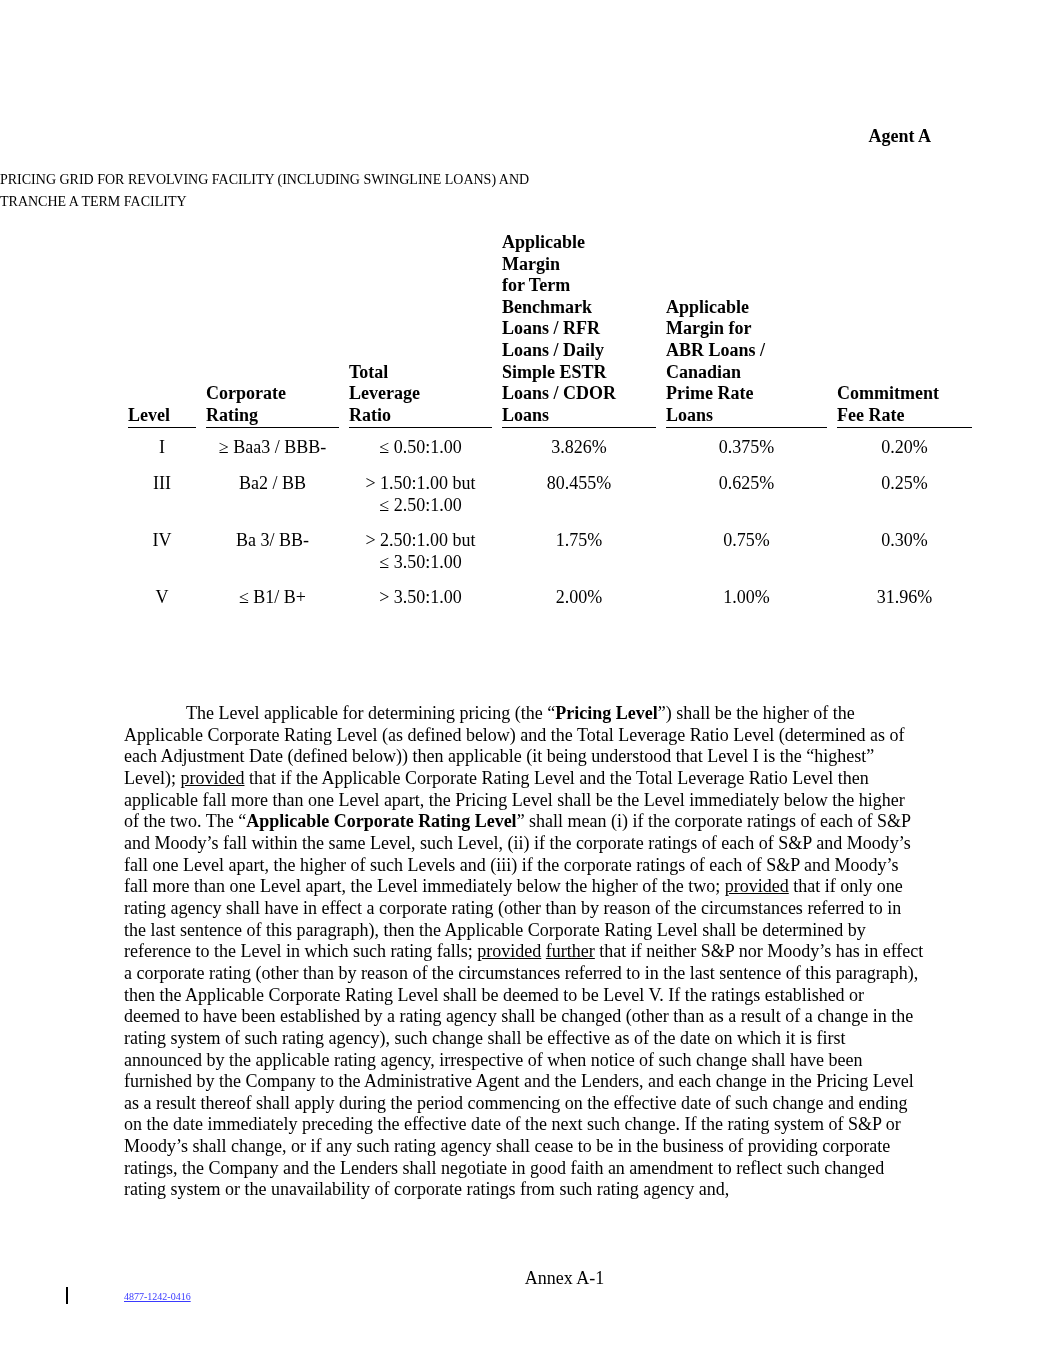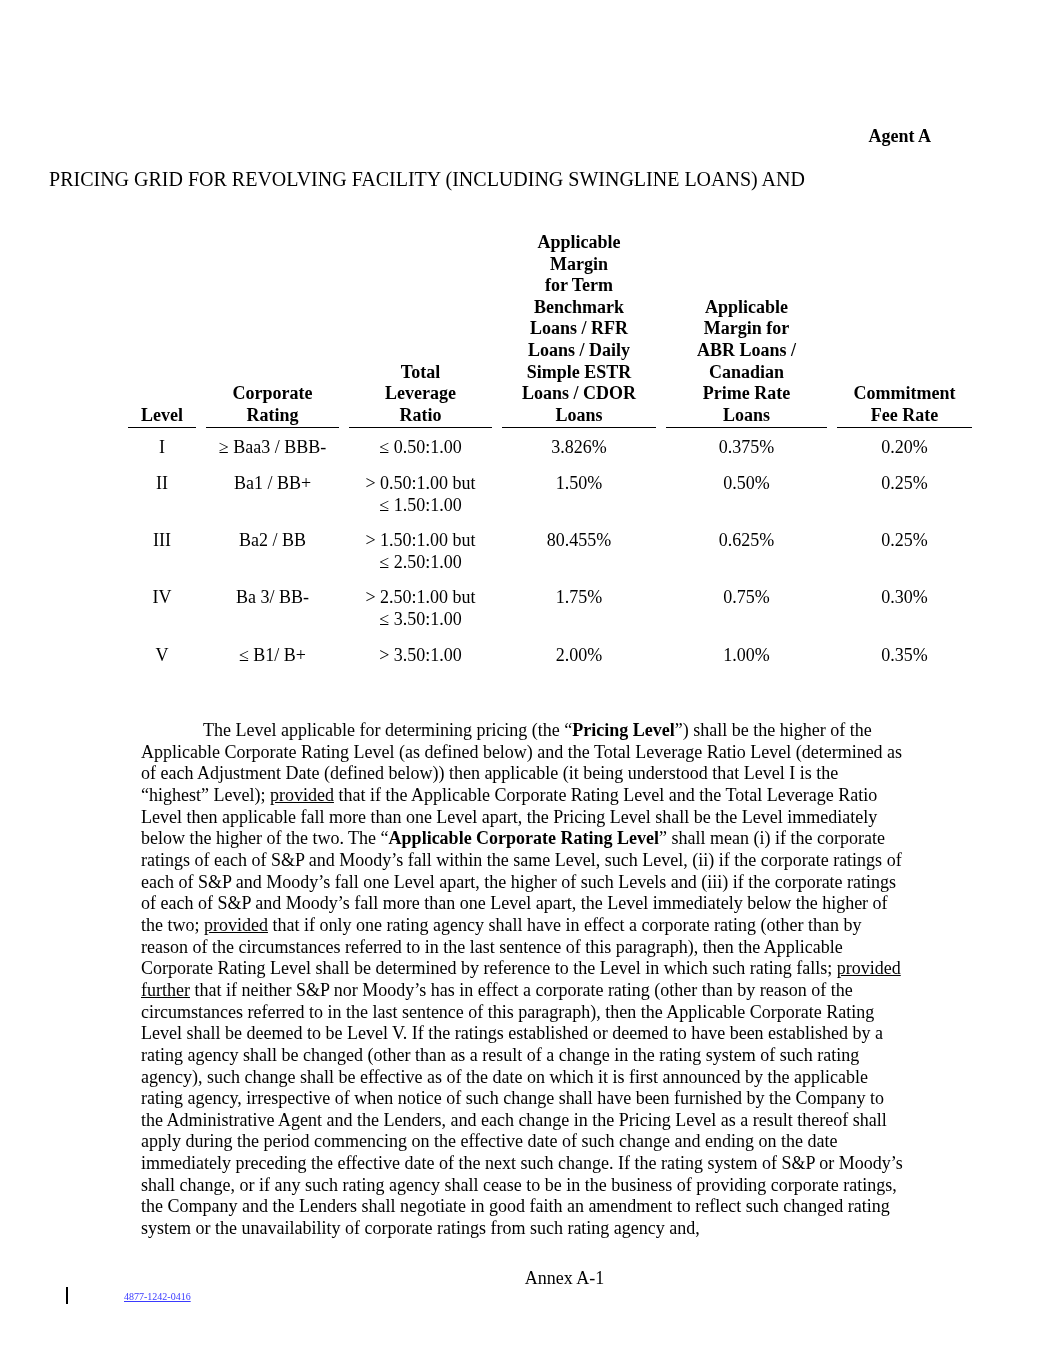--- a/index.html
+++ b/index.html
@@ -1,48 +1,49 @@
 <!DOCTYPE html>
 <html><head>
 <meta charset="utf-8">
 <style>
   html, body { margin: 0; padding: 0; background: #ffffff; }
   body { width: 1055px; height: 1365px; position: relative; overflow: hidden;
          font-family: "Liberation Serif", "DejaVu Serif", serif; color: #000; font-size: 18px; }
   .annex-label { position: absolute; top: 126px; right: 124px; font-weight: bold; font-size: 18px; }
-  .grid-title { position: absolute; top: 169px; left: 0; width: 854px; text-align: center; font-size: 20px; line-height: 21.5px; }
+  .grid-title { position: absolute; top: 169px; left: 0; width: 854px; text-align: left; font-size: 14px; line-height: 21.5px; }
   .grid-title div { width: 100%; }
   table.pricing { position: absolute; top: 232px; left: 128px; border-collapse: separate; border-spacing: 0; font-size: 18px; }
-  table.pricing th { font-weight: bold; vertical-align: bottom; text-align: center; line-height: 21.6px; padding: 0 0 0 0; }
+  table.pricing th { font-weight: bold; vertical-align: bottom; text-align: left; line-height: 21.6px; padding: 0 0 0 0; }
   table.pricing th .hdr { border-bottom: 1px solid #000; padding-bottom: 1px; display: block; }
   table.pricing td { text-align: center; vertical-align: top; line-height: 21.6px; padding: 0; }
   .c-level { width: 68px; }
   .c-rating { width: 133px; }
   .c-ratio { width: 143px; }
   .c-term { width: 154px; }
   .c-abr { width: 161px; }
   .c-fee { width: 135px; }
   .gap-l { padding-left: 10px !important; }
   tr.first td { padding-top: 9px; }
   tr.row td { padding-top: 14px; }
   .body-text { position: absolute; top: 703px; left: 124px; width: 800px; font-size: 18px; line-height: 21.65px; text-align: left; }
-  .body-text p { margin: 17px; text-indent: 62px; }
+  .body-text p { margin: 0; text-indent: 62px; }
   .u { text-decoration: underline; }
   .b { font-weight: bold; }
   .page-footer { position: absolute; top: 1268px; left: 0; width: 1055px; text-align: center; font-size: 18px; margin-left: 37px; }
   .doc-ref { position: absolute; top: 1291px; left: 124px; font-size: 10px; color: #3a3aff; text-decoration: underline; font-family: "Liberation Serif", serif; }
   .rev-bar { position: absolute; top: 1287px; left: 66px; width: 2px; height: 17px; background: #000; }
 </style>
 </head>
 <body>
 
 <div class="annex-label">Agent A</div>
 
 <div class="grid-title">
   <div>PRICING GRID FOR REVOLVING FACILITY (INCLUDING SWINGLINE LOANS) AND</div>
+  <div>TRANCHE A TERM FACILITY</div>
 </div>
 
 <table class="pricing">
   <thead>
     <tr id="hdr-row">
         <th class="c-level">
           <span class="hdr">
             <div>Level</div>
           </span>
         </th>
@@ -95,31 +96,20 @@
         <td class="c-level">I</td>
         <td class="c-rating gap-l">≥ Baa3 / BBB-</td>
         <td class="c-ratio gap-l">
           <div>≤ 0.50:1.00</div>
         </td>
         <td class="c-term gap-l">3.826%</td>
         <td class="c-abr gap-l">0.375%</td>
         <td class="c-fee gap-l">0.20%</td>
       </tr>
       <tr class="row">
-        <td class="c-level">II</td>
-        <td class="c-rating gap-l">Ba1 / BB+</td>
-        <td class="c-ratio gap-l">
-          <div>&gt; 0.50:1.00 but</div>
-          <div>≤ 1.50:1.00</div>
-        </td>
-        <td class="c-term gap-l">1.50%</td>
-        <td class="c-abr gap-l">0.50%</td>
-        <td class="c-fee gap-l">0.25%</td>
-      </tr>
-      <tr class="row">
         <td class="c-level">III</td>
         <td class="c-rating gap-l">Ba2 / BB</td>
         <td class="c-ratio gap-l">
           <div>&gt; 1.50:1.00 but</div>
           <div>≤ 2.50:1.00</div>
         </td>
         <td class="c-term gap-l">80.455%</td>
         <td class="c-abr gap-l">0.625%</td>
         <td class="c-fee gap-l">0.25%</td>
       </tr>
@@ -135,21 +125,21 @@
         <td class="c-fee gap-l">0.30%</td>
       </tr>
       <tr class="row">
         <td class="c-level">V</td>
         <td class="c-rating gap-l">≤ B1/ B+</td>
         <td class="c-ratio gap-l">
           <div>&gt; 3.50:1.00</div>
         </td>
         <td class="c-term gap-l">2.00%</td>
         <td class="c-abr gap-l">1.00%</td>
-        <td class="c-fee gap-l">0.35%</td>
+        <td class="c-fee gap-l">31.96%</td>
       </tr>
     </tbody>
 </table>
 
 <div class="body-text">
   <p id="para"><span>The Level applicable for determining pricing (the “</span><span class="b">Pricing Level</span><span>”) shall be the higher of the Applicable Corporate Rating Level (as defined below) and the Total Leverage Ratio Level (determined as of each Adjustment Date (defined below)) then applicable (it being understood that Level I is the “highest” Level); </span><span class="u">provided</span><span> that if the Applicable Corporate Rating Level and the Total Leverage Ratio Level then applicable fall more than one Level apart, the Pricing Level shall be the Level immediately below the higher of the two.  The “</span><span class="b">Applicable Corporate Rating Level</span><span>” shall mean (i) if the corporate ratings of each of S&amp;P and Moody’s fall within the same Level, such Level, (ii) if the corporate ratings of each of S&amp;P and Moody’s fall one Level apart, the higher of such Levels and (iii) if the corporate ratings of each of S&amp;P and Moody’s fall more than one Level apart, the Level immediately below the higher of the two; </span><span class="u">provided</span><span> that if only one rating agency shall have in effect a corporate rating (other than by reason of the circumstances referred to in the last sentence of this paragraph), then the Applicable Corporate Rating Level shall be determined by reference to the Level in which such rating falls; </span><span class="u">provided</span><span> </span><span class="u">further</span><span> that if neither S&amp;P nor Moody’s has in effect a corporate rating (other than by reason of the circumstances referred to in the last sentence of this paragraph), then the Applicable Corporate Rating Level shall be deemed to be Level V. If the ratings established or deemed to have been established by a rating agency shall be changed (other than as a result of a change in the rating system of such rating agency), such change shall be effective as of the date on which it is first announced by the applicable rating agency, irrespective of when notice of such change shall have been furnished by the Company to the Administrative Agent and the Lenders, and each change in the Pricing Level as a result thereof shall apply during the period commencing on the effective date of such change and ending on the date immediately preceding the effective date of the next such change.  If the rating system of S&amp;P or Moody’s shall change, or if any such rating agency shall cease to be in the business of providing corporate ratings, the Company and the Lenders shall negotiate in good faith an amendment to reflect such changed rating system or the unavailability of corporate ratings from such rating agency and,</span></p>
 </div>
 
 <div class="page-footer">Annex A-1</div>
 <div class="rev-bar"></div>

